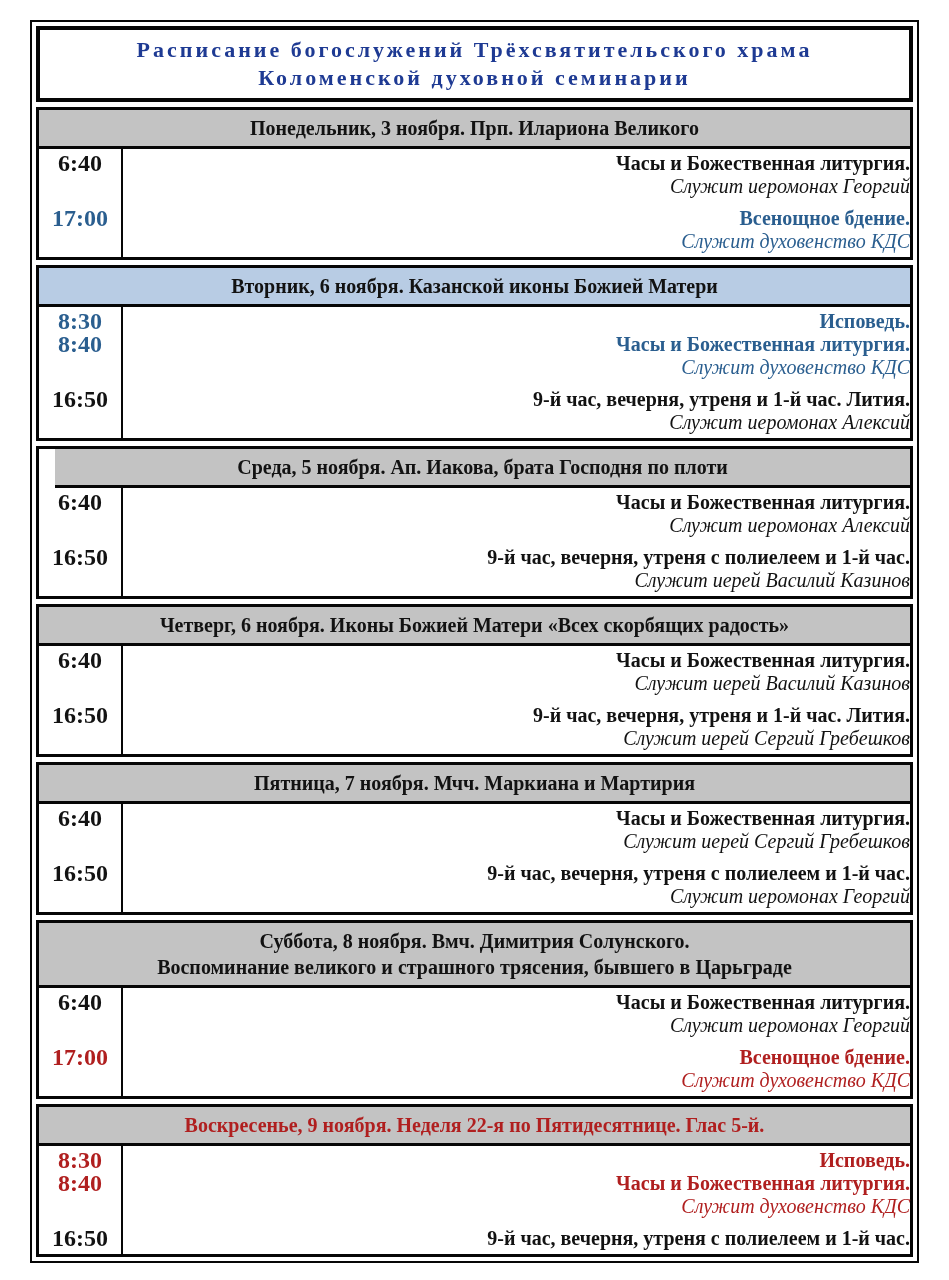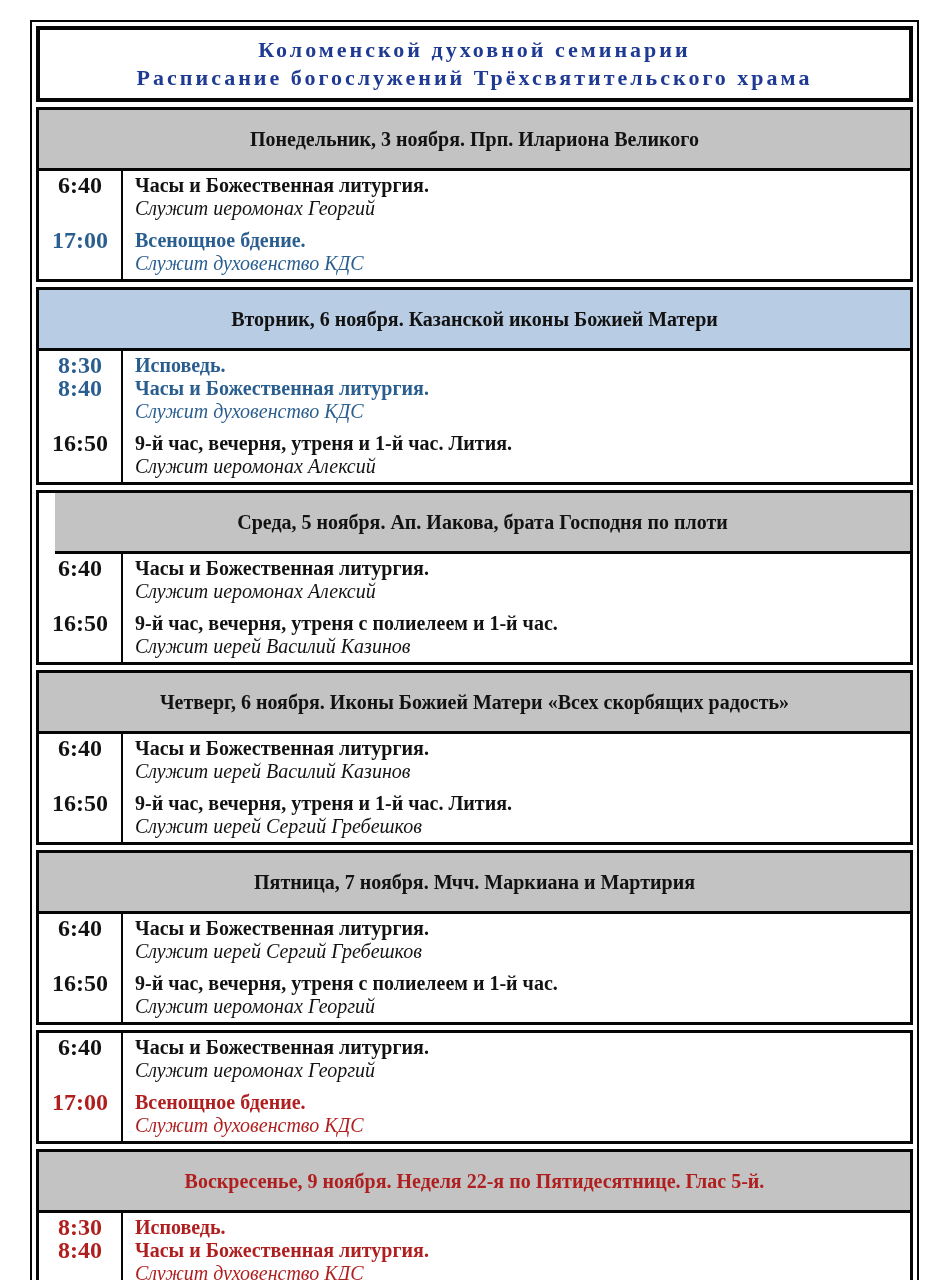--- a/index.html
+++ b/index.html
@@ -42,21 +42,21 @@
     line-height: 27px;
     letter-spacing: 1px;
   }
 
   
   .day-header {
     text-align: center;
     font-weight: bold;
     font-size: 20px;
     line-height: 26px;
-    padding: 16px 10px;
+    padding: 5px 10px;
     border-bottom: 3px solid var(--border-black);
   }
   .day-body {
     position: relative;
     padding: 3px 0 4px;
   }
   .divider {
     position: absolute;
     left: 82px; top: 0; bottom: 0;
     width: 2px;
@@ -64,31 +64,31 @@
   }
   .row { display: flex; line-height: 23px; font-size: 20px; }
   .row.gap { margin-top: 9px; }
   .time {
     flex: none;
     width: 82px;
     text-align: center;
     font-weight: bold;
     font-size: 24px;
   }
-  .txt { flex: 1; padding-left: 14px; padding-right: 6px; }
+  .txt { flex: 1; padding-left: 14px; padding-right: 0; text-align: right; }
   .txt.bold { font-weight: bold; }
   .txt.italic { font-style: italic; }
 </style>
 </head>
 <body>
 
 <div class="frame">
   <div class="box title-box">
+    <div class="title-main">Расписание богослужений Трёхсвятительского храма</div>
     <div class="title-main">Коломенской духовной семинарии</div>
-    <div class="title-main">Расписание богослужений Трёхсвятительского храма</div>
   </div>
   <div id="days">
       <section class="box">
         <header class="day-header" style="background: var(--header-gray); color: var(--black);">
           <div class="day-header-line">Понедельник, 3 ноября. Прп. Илариона Великого</div>
         </header>
         <div class="day-body">
           <div class="divider"></div>
           <div class="row">
             <div class="time" style="color: var(--black);">6:40</div>
@@ -202,20 +202,24 @@
             <div class="time" style="color: var(--black);">16:50</div>
             <div class="txt bold" style="color: var(--black);">9-й час, вечерня, утреня с полиелеем и 1-й час.</div>
           </div>
           <div class="row">
             <div class="time" style="color: var(--black);"></div>
             <div class="txt italic" style="color: var(--black);">Служит иеромонах Георгий</div>
           </div>
         </div>
       </section>
       <section class="box">
+        <header class="day-header" style="background: var(--header-gray); color: var(--black);">
+          <div class="day-header-line">Суббота, 8 ноября. Вмч. Димитрия Солунского.</div>
+          <div class="day-header-line">Воспоминание великого и страшного трясения, бывшего в Царьграде</div>
+        </header>
         <div class="day-body">
           <div class="divider"></div>
           <div class="row">
             <div class="time" style="color: var(--black);">6:40</div>
             <div class="txt bold" style="color: var(--black);">Часы и Божественная литургия.</div>
           </div>
           <div class="row">
             <div class="time" style="color: var(--black);"></div>
             <div class="txt italic" style="color: var(--black);">Служит иеромонах Георгий</div>
           </div>

